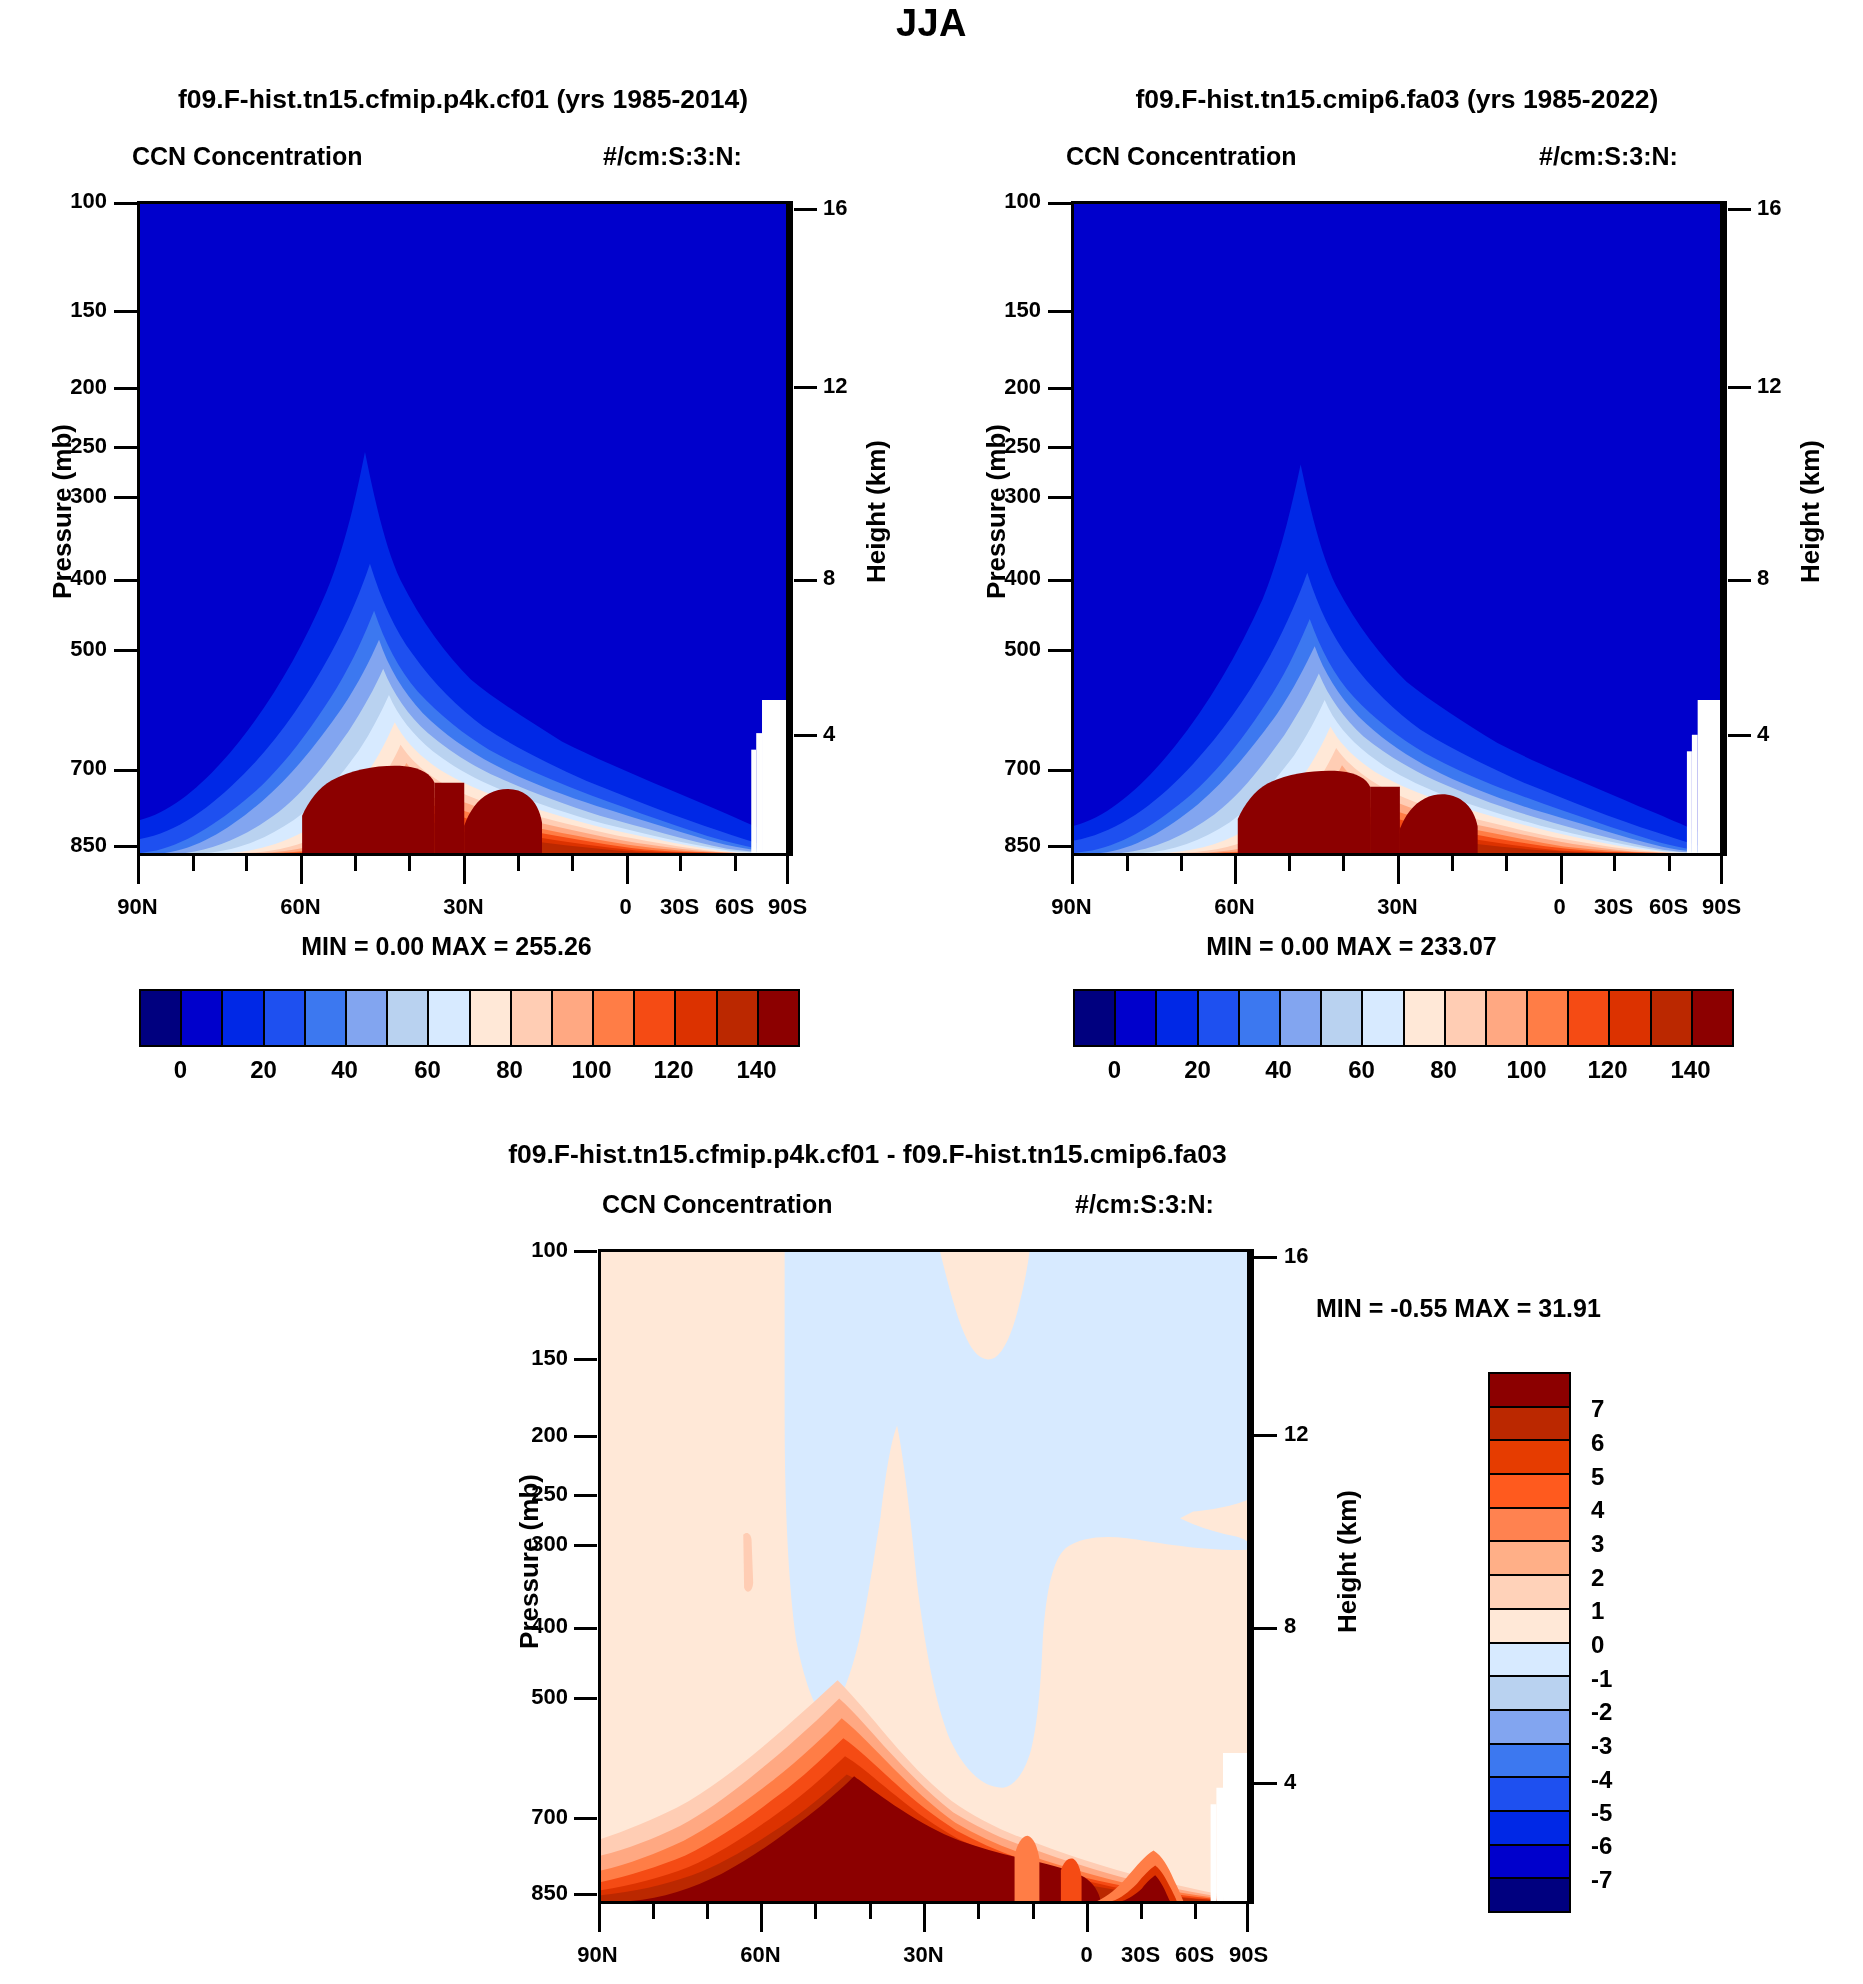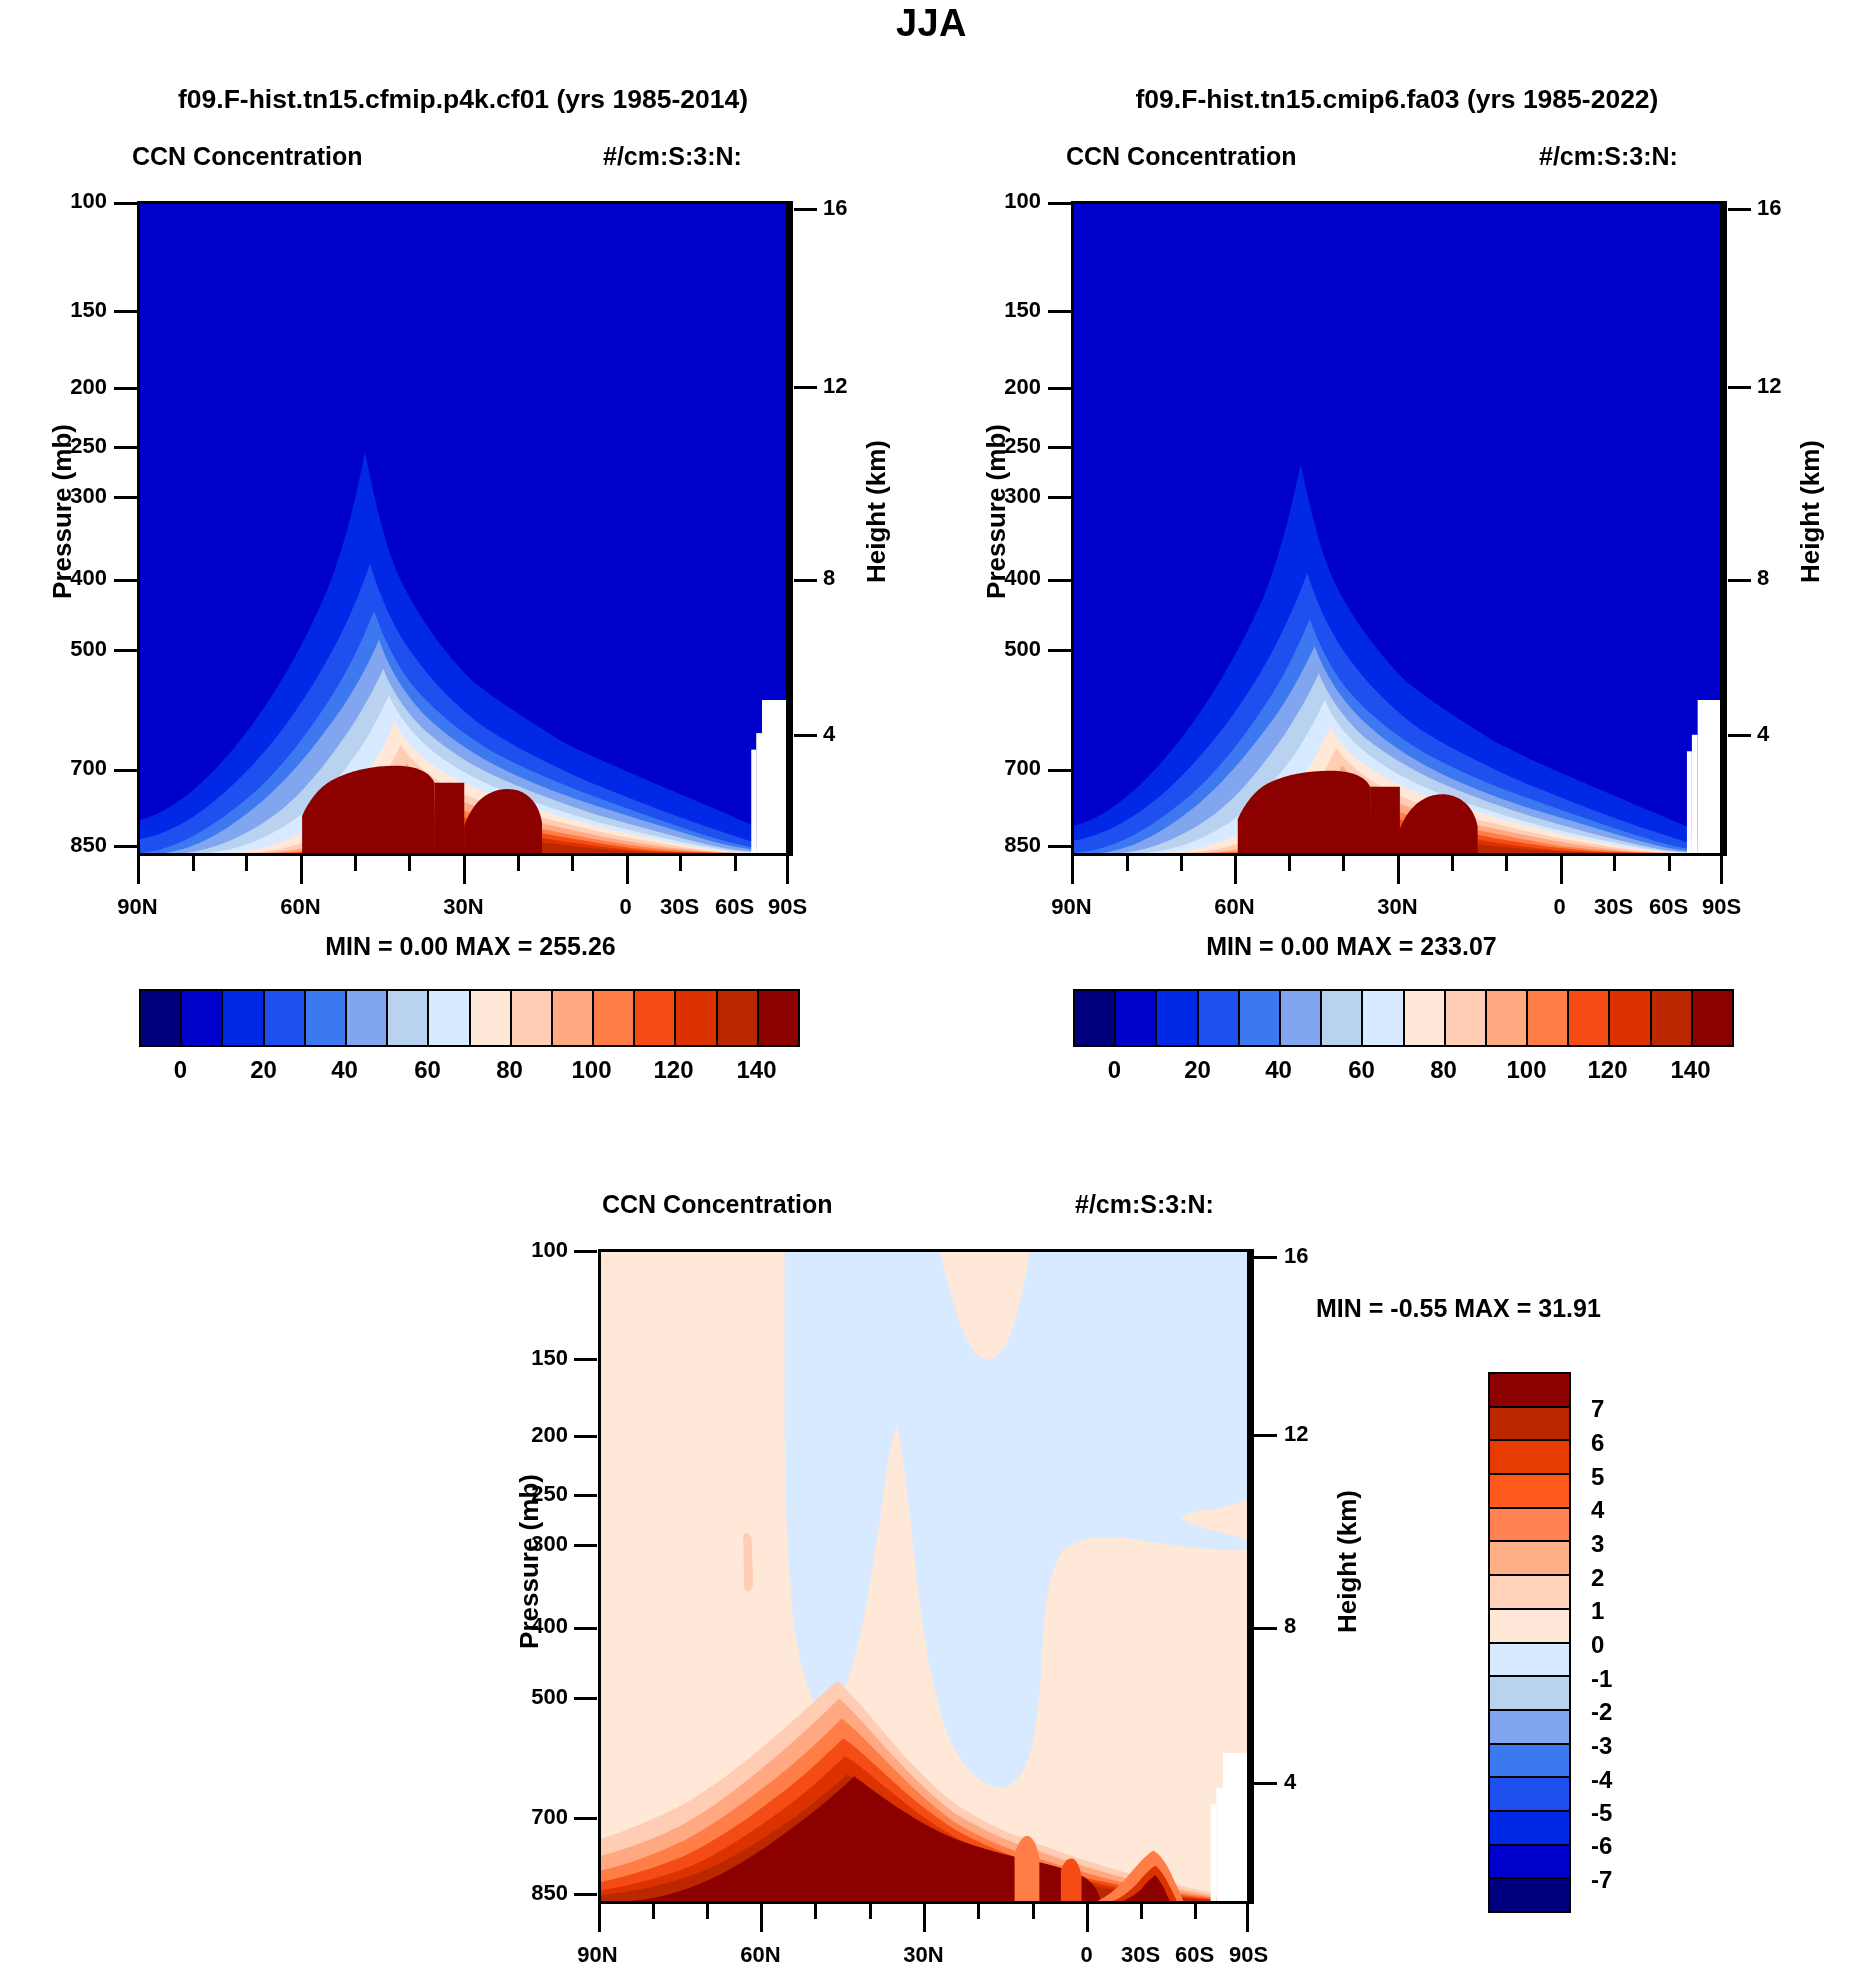--- a/index.html
+++ b/index.html
@@ -169,21 +169,21 @@
 
     <div class="abs ticklbl" style="left:96px;top:894px;width:83px;text-align:center;">90N</div>
     <div class="abs ticklbl" style="left:259px;top:894px;width:83px;text-align:center;">60N</div>
     <div class="abs ticklbl" style="left:422px;top:894px;width:83px;text-align:center;">30N</div>
     <div class="abs ticklbl" style="left:584px;top:894px;width:83px;text-align:center;">0</div>
     <div class="abs ticklbl" style="left:638px;top:894px;width:83px;text-align:center;">30S</div>
     <div class="abs ticklbl" style="left:693px;top:894px;width:83px;text-align:center;">60S</div>
     <div class="abs ticklbl" style="left:746px;top:894px;width:83px;text-align:center;">90S</div>
   </div>
 
-  <div class="abs minmax ctr" style="left:140px;top:932px;width:661px;">MIN =   0.00  MAX = 255.26</div>
+  <div class="abs minmax ctr" style="left:116px;top:932px;width:661px;">MIN =   0.00  MAX = 255.26</div>
 
   <div class="cbar" style="left:139px;top:989px;width:657px;height:54px;">
     <div class="sw" style="background:#00007f"></div>
       <div class="sw" style="background:#0000cc"></div>
     <div class="sw" style="background:#0028e6"></div>
       <div class="sw" style="background:#1e50f0"></div>
     <div class="sw" style="background:#3c78f0"></div>
       <div class="sw" style="background:#82a5f0"></div>
     <div class="sw" style="background:#b9d2f0"></div>
       <div class="sw" style="background:#d7eaff"></div>
@@ -362,20 +362,21 @@
     <div class="abs cbticklbl" style="left:1073px;top:1056px;width:83px;text-align:center;">0</div>
     <div class="abs cbticklbl" style="left:1156px;top:1056px;width:83px;text-align:center;">20</div>
     <div class="abs cbticklbl" style="left:1237px;top:1056px;width:83px;text-align:center;">40</div>
     <div class="abs cbticklbl" style="left:1320px;top:1056px;width:83px;text-align:center;">60</div>
     <div class="abs cbticklbl" style="left:1402px;top:1056px;width:83px;text-align:center;">80</div>
     <div class="abs cbticklbl" style="left:1485px;top:1056px;width:83px;text-align:center;">100</div>
     <div class="abs cbticklbl" style="left:1566px;top:1056px;width:83px;text-align:center;">120</div>
     <div class="abs cbticklbl" style="left:1649px;top:1056px;width:83px;text-align:center;">140</div>
   </div>
 
+  <div class="abs paneltitle ctr" style="left:165px;top:1139px;width:1405px;">f09.F-hist.tn15.cfmip.p4k.cf01 - f09.F-hist.tn15.cmip6.fa03</div>
 
   <div class="abs varlabel" style="left:602px;top:1190px;">CCN Concentration</div>
   <div class="abs unitlabel" style="left:1075px;top:1190px;">#/cm:S:3:N:</div>
 
   <div class="abs axname rot" style="left:422px;top:1546px;width:215px;text-align:center;">Pressure (mb)</div>
   <div class="abs axname rot" style="left:1240px;top:1546px;width:215px;text-align:center;">Height (km)</div>
 
   <div class="plotbox" style="left:598px;top:1249px;width:652px;height:655px;">
     <svg width="646" height="649" viewBox="0 0 781 785" preserveAspectRatio="none">
       <rect x="0" y="0" width="781" height="785" fill="#ffe8d7"></rect>

